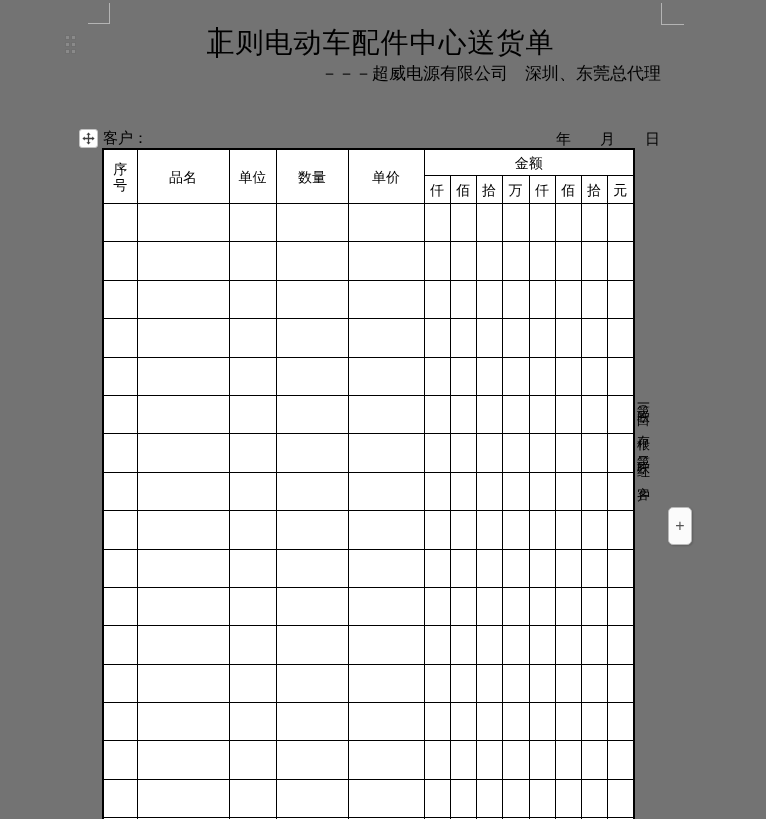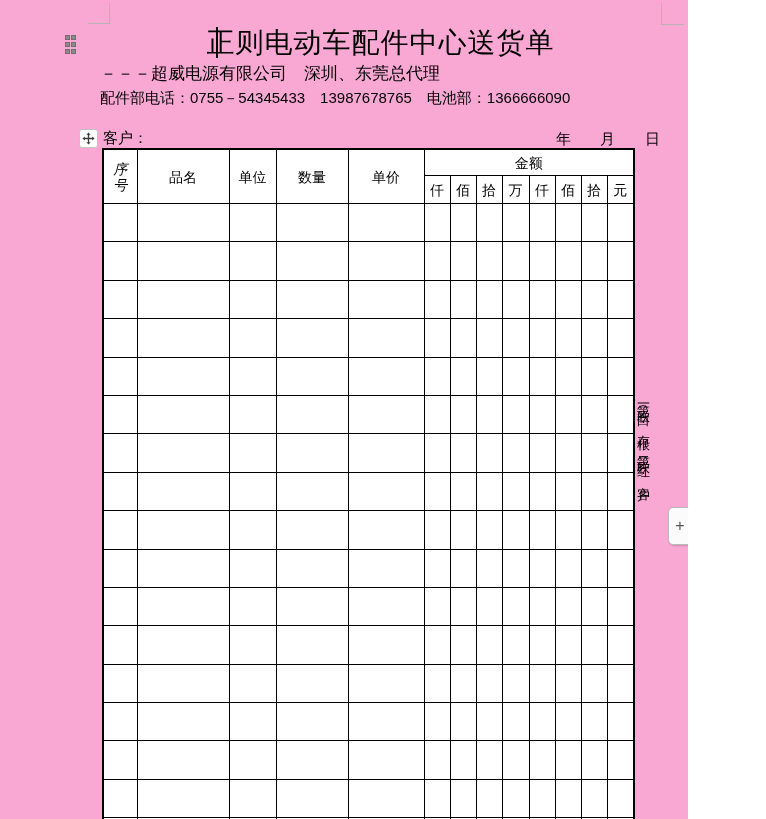--- a/index.html
+++ b/index.html
@@ -1,43 +1,43 @@
 <!DOCTYPE html>
 <html><head>
 <meta charset="utf-8">
 <style>
   html,body{margin:0;padding:0;background:#fff;}
   #page{
-    position:relative;width:688px;height:819px;background:#f9a8d4;
+    position:relative;width:766px;height:819px;background:#737373;
     overflow:hidden;font-family:"Liberation Sans","DejaVu Sans",sans-serif;color:#000;
   }
   
   .crop{position:absolute;pointer-events:none;}
   .crop-tl{left:88px;top:3px;width:21px;height:20px;border-right:1px solid #b4b4b4;border-bottom:1px solid #b4b4b4;}
   .crop-tr{left:661px;top:3px;width:22px;height:21px;border-left:1px solid #b4b4b4;border-bottom:1px solid #b4b4b4;}
   
   .dots{position:absolute;left:66px;top:36px;display:grid;grid-template-columns:repeat(2,3px);grid-auto-rows:3px;gap:4px 3px;}
   .dots i{background:#8a8a8a;outline:1px solid #6f6f6f;display:block;}
   
   .title-wrap{position:absolute;left:100px;top:26px;width:561px;text-align:center;font-size:28px;line-height:34px;letter-spacing:1px;white-space:nowrap;}
   .caret{position:absolute;left:216px;top:27px;width:2px;height:31px;background:#000;}
-  .subtitle{position:absolute;left:100px;top:64px;width:561px;text-align:left;font-size:17px;line-height:20px;white-space:nowrap;}
+  .subtitle{position:absolute;left:100px;top:64px;width:561px;text-align:right;font-size:17px;line-height:20px;white-space:nowrap;}
   .infoline{position:absolute;left:100px;font-size:15px;line-height:18px;white-space:nowrap;}
   .info1{top:89px;}
   .info2{top:110px;}
   .customer{position:absolute;left:103px;top:129px;font-size:15px;line-height:18px;}
   .datechar{position:absolute;top:130px;font-size:15px;line-height:18px;}
   .d-year{left:556px;} .d-month{left:600px;} .d-day{left:645px;}
   
   .movebox{position:absolute;left:79px;top:129px;width:19px;height:19px;border:1px solid #c3c3c3;border-radius:3px;background:#fff;display:flex;align-items:center;justify-content:center;box-sizing:border-box;}
   
   table.sheet{position:absolute;left:102px;top:148px;border-collapse:collapse;table-layout:fixed;width:531px;border:2px solid #000;}
   table.sheet th,table.sheet td{border:1px solid #000;padding:0;font-weight:normal;text-align:center;vertical-align:middle;background:#fff;}
   table.sheet th{font-size:14px;line-height:16px;}
-  .th-seq{word-break:break-all;line-height:15px;padding:0 7px !important;box-sizing:border-box;font-style:italic;}
+  .th-seq{word-break:break-all;line-height:15px;padding:0 7px !important;box-sizing:border-box;}
   .row-amount th{height:25px;}
   .row-digits th{height:27px;font-size:13px;}
   table.sheet td{height:37.4px;}
   
   .side-note{position:absolute;left:635px;top:394px;height:280px;writing-mode:vertical-rl;text-orientation:mixed;font-size:13px;letter-spacing:2.5px;line-height:17px;white-space:nowrap;}
   
   .plusbtn{position:absolute;left:668px;top:507px;width:24px;height:38px;border:1px solid #b9b9b9;border-radius:5px;background:#fbfbfb;box-shadow:1px 1px 2px rgba(0,0,0,.18);display:flex;align-items:center;justify-content:center;font-size:16px;color:#555;box-sizing:border-box;}
 </style>
 </head>
 <body>
@@ -52,21 +52,20 @@
       <i></i>
       <i></i>
       <i></i>
       <i></i>
       <i></i>
   </div>
 
   <div class="title-wrap">正则电动车配件中心送货单</div>
   <div class="caret"></div>
   <div class="subtitle">－－－超威电源有限公司　深圳、东莞总代理</div>
-  <div class="infoline info1">配件部电话：0755－54345433　13987678765　电池部：1366666090</div>
   <div class="customer">客户：</div>
   <span class="datechar d-year">年</span>
   <span class="datechar d-month">月</span>
   <span class="datechar d-day">日</span>
 
   <div class="movebox">
     <svg width="13" height="13" viewBox="0 0 16 16">
       <path d="M8 0.5 L10.6 3.4 H8.8 V7.2 H12.6 V5.4 L15.5 8 L12.6 10.6 V8.8 H8.8 V12.6 H10.6 L8 15.5 L5.4 12.6 H7.2 V8.8 H3.4 V10.6 L0.5 8 L3.4 5.4 V7.2 H7.2 V3.4 H5.4 Z" fill="#3c3c3c"></path>
     </svg>
   </div>

